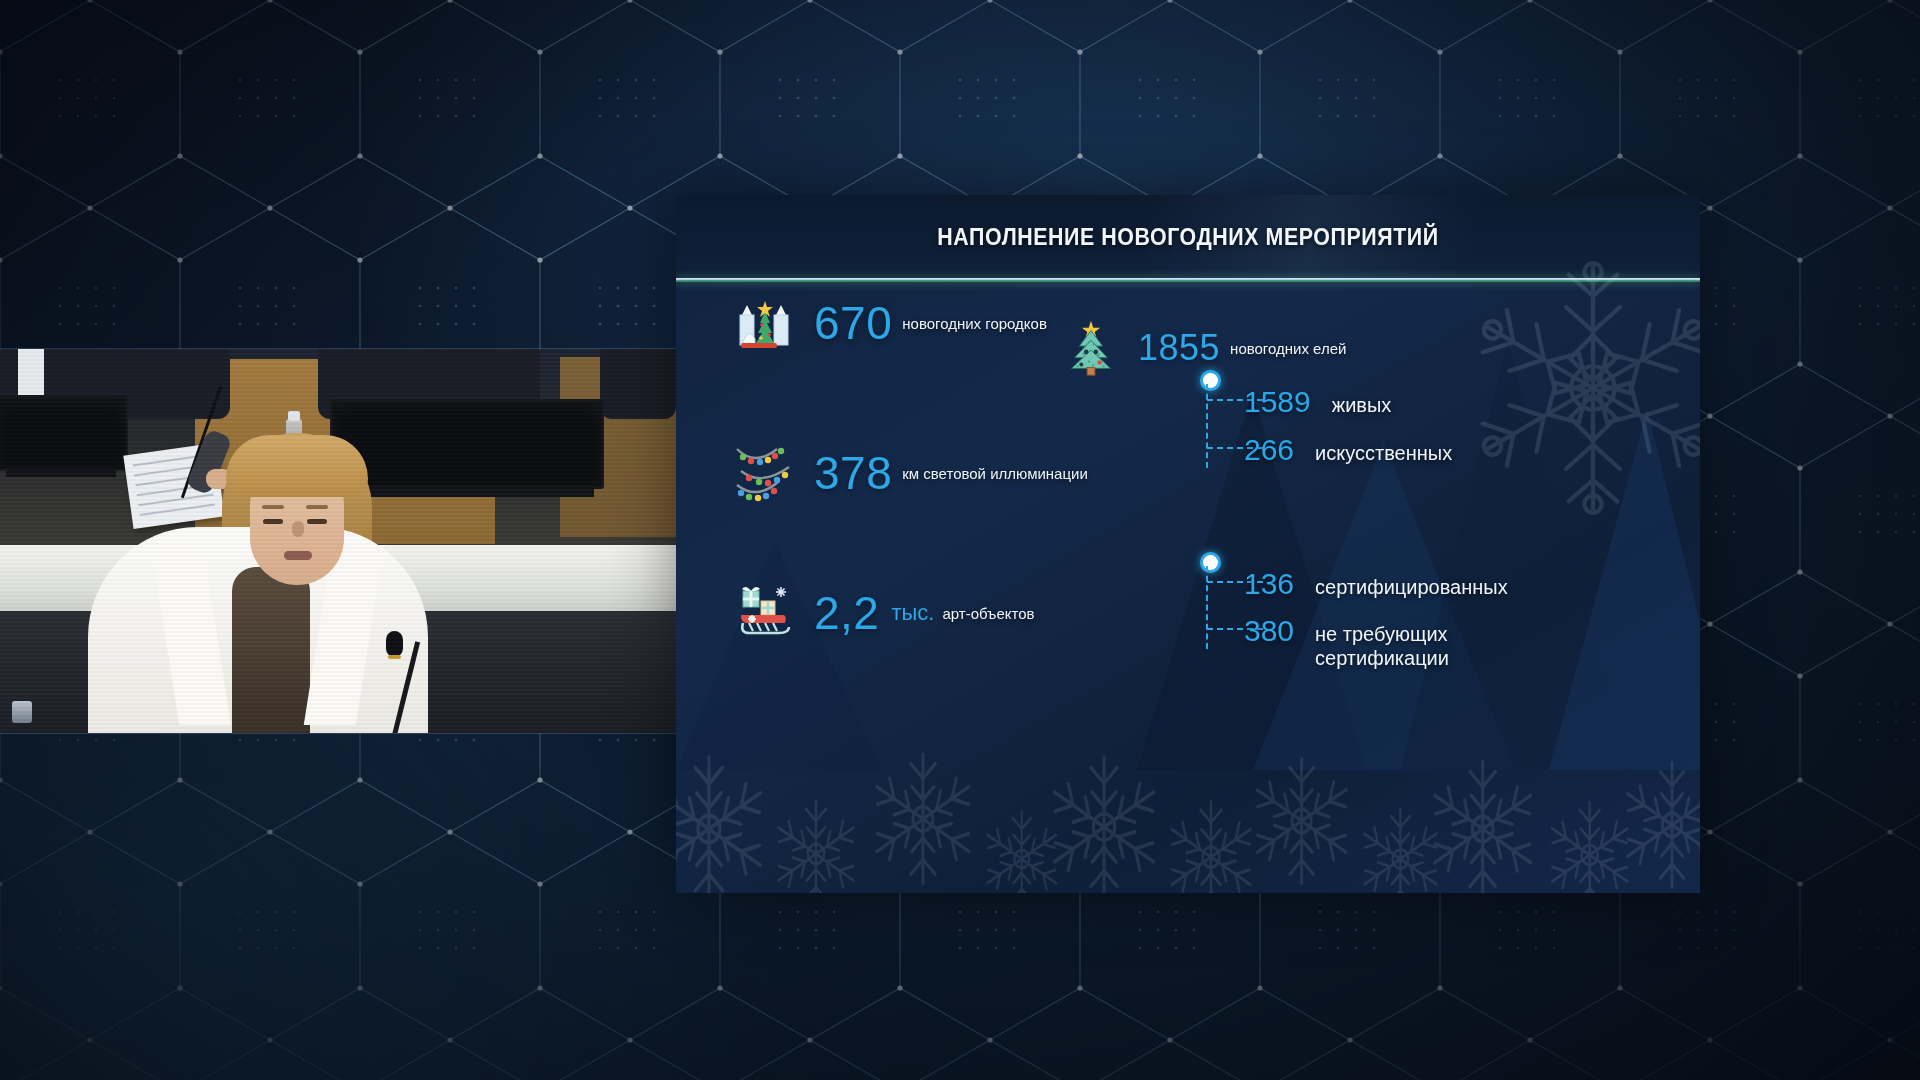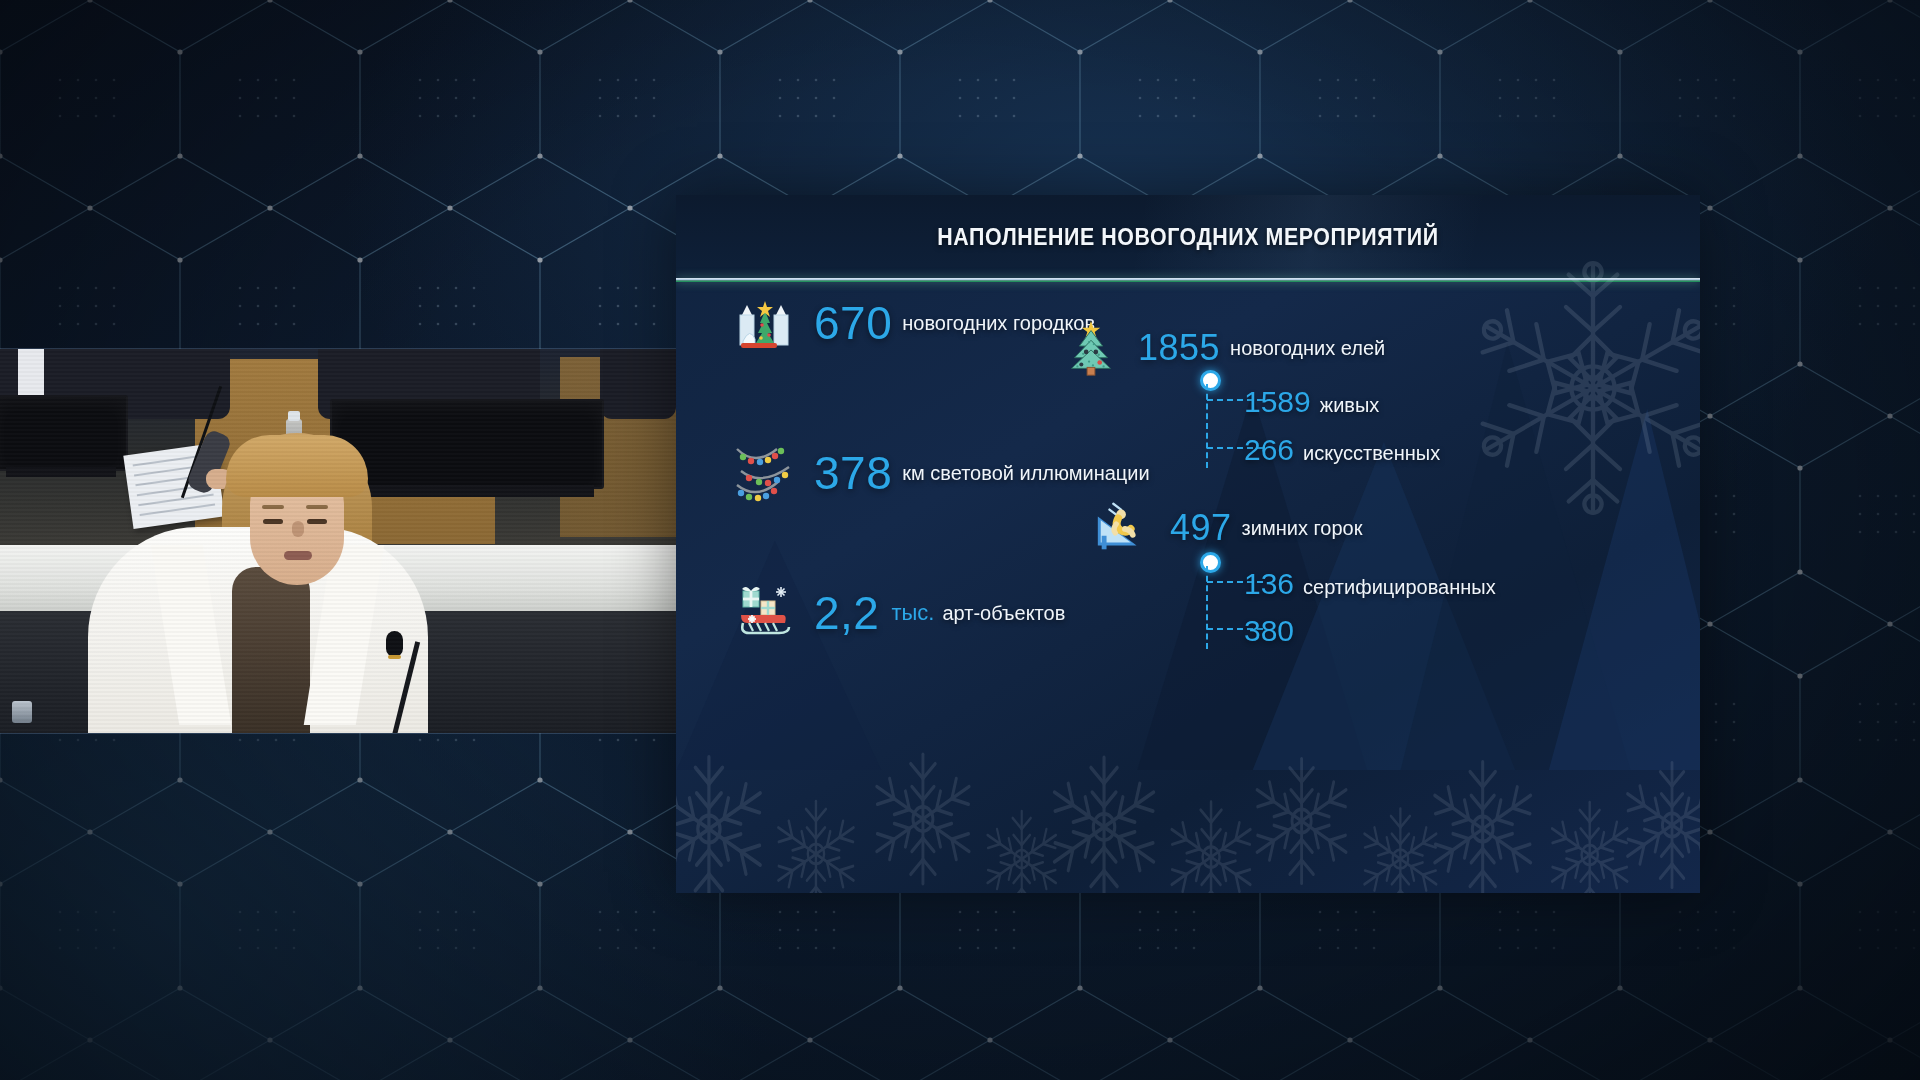--- a/index.html
+++ b/index.html
@@ -120,31 +120,31 @@
 
   
   .stat{position:absolute;display:flex;align-items:center;}
   .stat .ico{width:70px;height:70px;flex:0 0 70px;display:flex;align-items:center;justify-content:center;}
   .stat .num{
     color:#2ca8e8;font-size:46px;font-weight:400;line-height:1;
     text-shadow:0 2px 6px rgba(0,0,0,.45);margin-left:12px;letter-spacing:.5px;text-align:center;
   }
   .stat .num.big{font-size:36px;}
   .stat .unit{color:#2ca8e8;font-size:22px;margin-left:12px;}
-  .stat .lbl{color:#f0f5fa;font-size:20px;margin-left:10px;text-shadow:0 2px 5px rgba(0,0,0,.5);}
+  .stat .lbl{color:#f0f5fa;font-size:15px;margin-left:10px;text-shadow:0 2px 5px rgba(0,0,0,.5);}
   .stat .lbl.tight{margin-left:8px;}
 
   #stat-towns{left:56px;top:93px;}
   #stat-illum{left:56px;top:243px;}
   #stat-art{left:56px;top:383px;}
   #stat-trees{left:380px;top:118px;}
   #stat-slides{left:412px;top:298px;}
 
   
-  .sub{position:absolute;display:flex;align-items:baseline;}
+  .sub{position:absolute;display:flex;align-items:baseline;gap:12px;}
   .sub .snum{color:#2ca8e8;font-size:30px;line-height:1;text-shadow:0 2px 5px rgba(0,0,0,.45);}
   .sub .slbl{color:#f0f5fa;font-size:20px;margin-left:9px;max-width:230px;line-height:1.18;
     text-shadow:0 2px 5px rgba(0,0,0,.5);}
   #sub-live{left:568px;top:192px;}
   #sub-artificial{left:568px;top:240px;}
   #sub-certified{left:568px;top:374px;}
   #sub-nocert{left:568px;top:421px;}
 
   
   .conn{position:absolute;}
@@ -473,49 +473,31 @@
 
     <div class="sub" id="sub-live">
       <div class="snum">1589</div>
       <div class="slbl">живых</div>
     </div>
     <div class="sub" id="sub-artificial">
       <div class="snum">266</div>
       <div class="slbl">искусственных</div>
     </div>
 
-    <div class="stat" id="stat-slides">
-      <div class="ico">
-        <svg viewBox="0 0 64 64" width="62" height="62">
-          <polygon points="6,20 6,50 46,50" fill="#3f8fd6"></polygon>
-          <polygon points="9,24 9,47 40,47" fill="#bfe2f7"></polygon>
-          <rect x="10" y="40" width="5" height="14" fill="#3f8fd6"></rect>
-          <g stroke="#bfe2f7" stroke-width="2.4" stroke-linecap="round">
-            <line x1="22" y1="7" x2="30" y2="13"></line>
-            <line x1="18" y1="13" x2="26" y2="19"></line>
-          </g>
-          <circle cx="30" cy="18" r="5" fill="#f2dfa8"></circle>
-          <path d="M27 22 q-4 8 2 12 q6 4 11 -1" stroke="#f2c94c" stroke-width="8" fill="none" stroke-linecap="round"></path>
-          <path d="M34 33 q6 1 8 6" stroke="#f2dfa8" stroke-width="6" fill="none" stroke-linecap="round"></path>
-          <path d="M25 28 q-4 5 -1 9" stroke="#f2dfa8" stroke-width="5.5" fill="none" stroke-linecap="round"></path>
-        </svg>
-      </div>
-      <div class="num big">497</div>
-      <div class="lbl">зимних горок</div>
-    </div>
 
     <div class="conn" id="conn-slides">
       <div class="dot"></div>
       <div class="trunk"></div>
       <div class="branch b1"></div>
       <div class="branch b2"></div>
     </div>
 
     <div class="sub" id="sub-certified">
       <div class="snum">136</div>
       <div class="slbl">сертифицированных</div>
     </div>
     <div class="sub" id="sub-nocert">
       <div class="snum">380</div>
+      <div class="slbl">не требующих сертификации</div>
     </div>
 
   </div>
 </div>
 
 </body></html>

